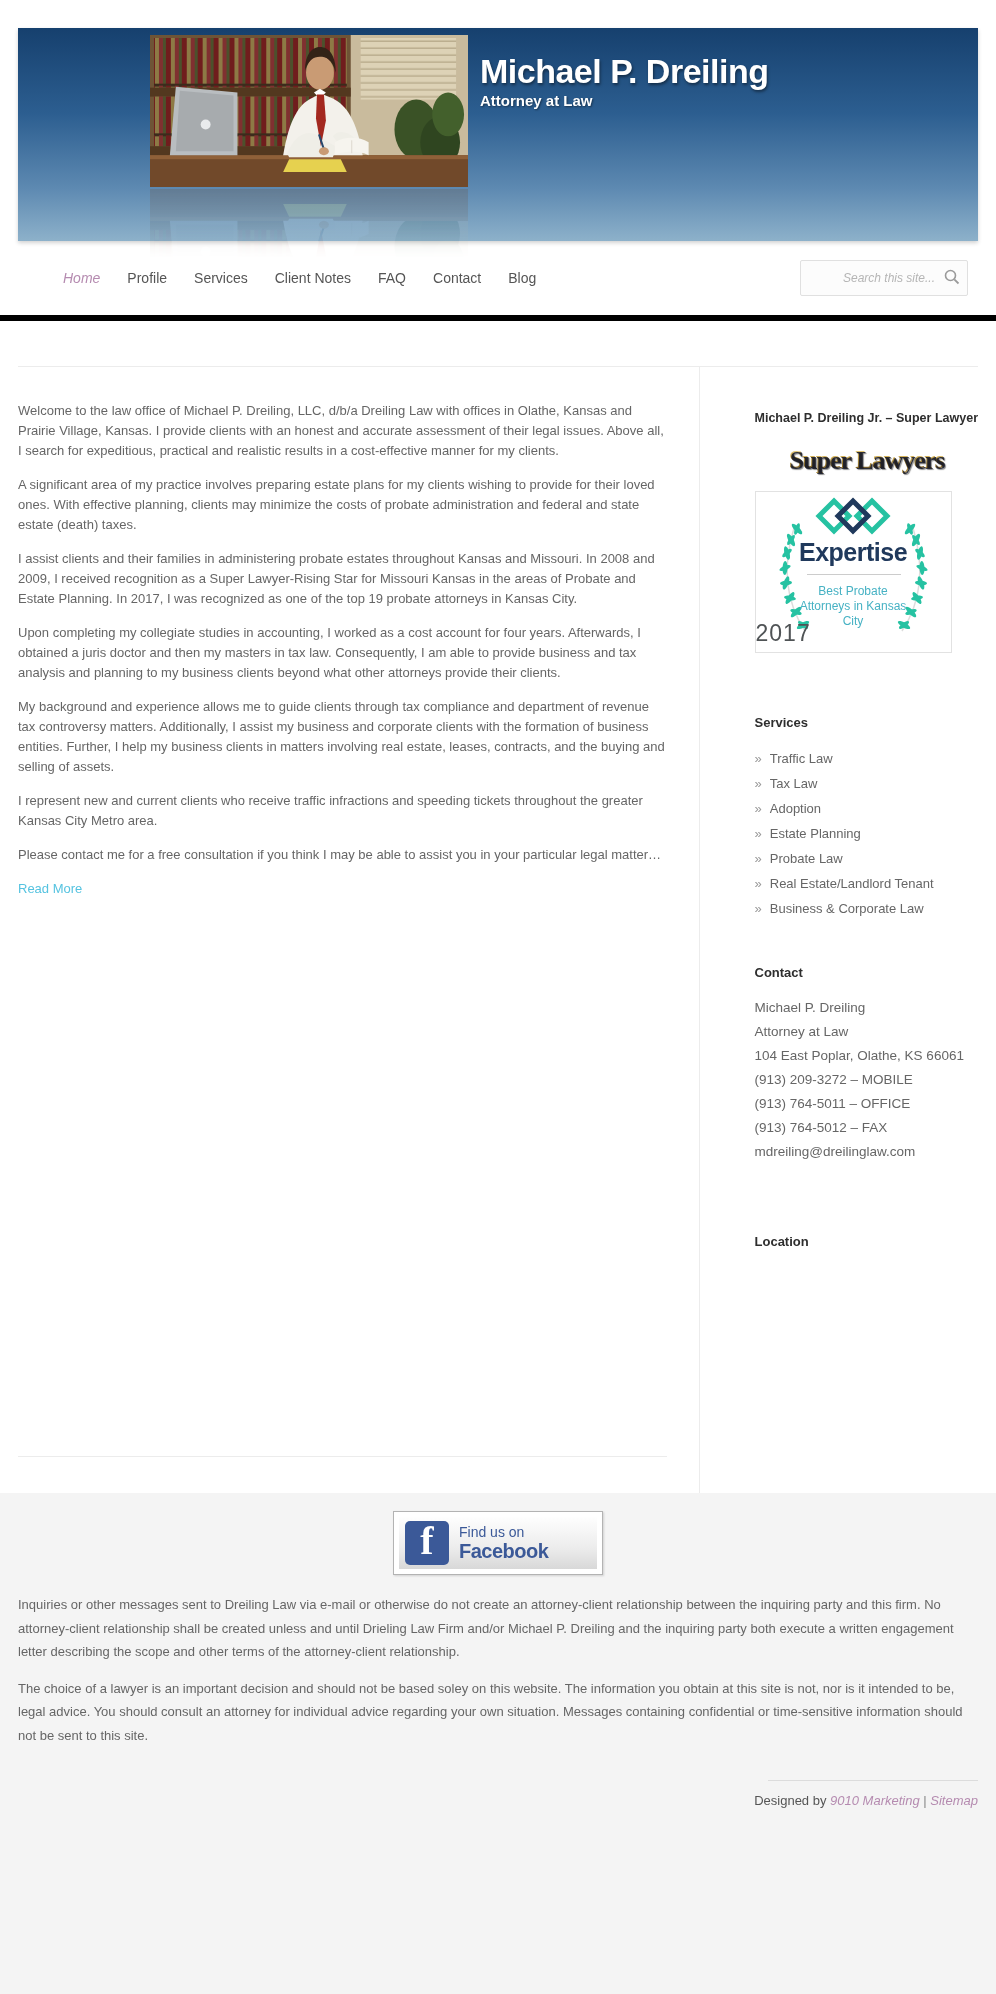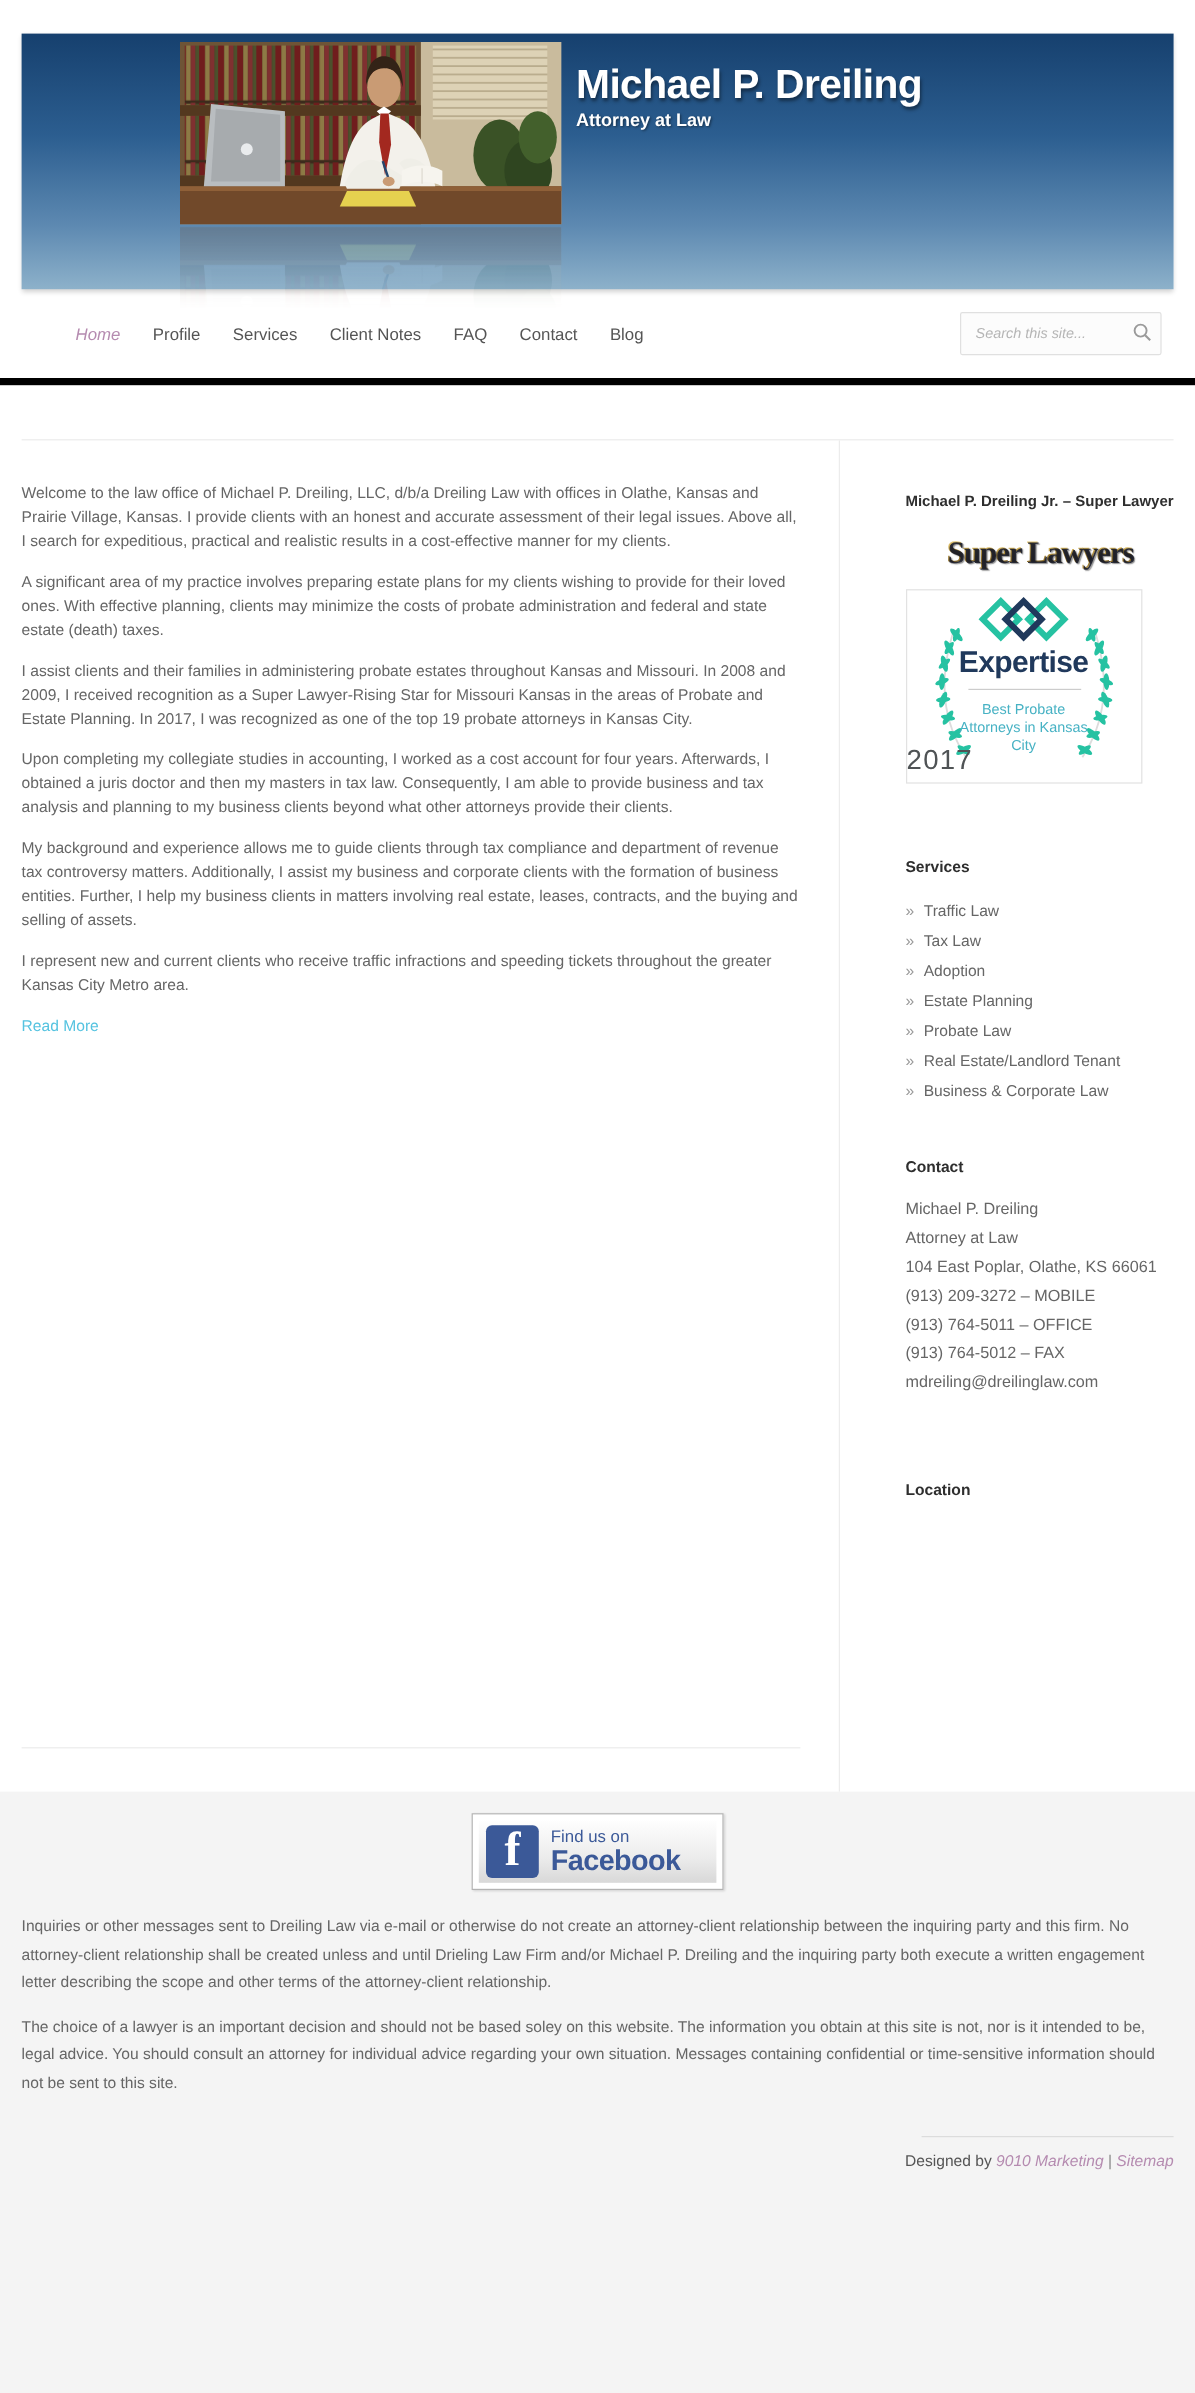--- a/index.html
+++ b/index.html
@@ -37,20 +37,21 @@
   .nav-wrap{border-bottom:6px solid #000000;background:#fff;}
   .nav-bar{height:74px;display:flex;align-items:center;justify-content:space-between;}
   .nav-list{display:flex;align-items:center;padding-left:45px;}
   .nav-link{font-size:14px;color:#555;text-decoration:none;margin-right:27px;cursor:pointer;}
   .nav-link.active{color:var(--accent);font-style:italic;}
   .search-box{position:relative;width:168px;height:36px;margin-right:10px;}
   .search-box input{
     width:100%;height:100%;border:1px solid #e0e0e0;background:#fcfcfc;border-radius:2px;
     padding:0 32px 0 12px;font-size:12px;font-style:italic;color:#701a75;outline:none;
     font-family:"Liberation Sans","DejaVu Sans",sans-serif;
+    text-align:right;
   }
   .search-box input::placeholder{color:#b5b5b5;}
   .search-btn{
     position:absolute;right:4px;top:6px;width:24px;height:24px;border:none;background:transparent;cursor:pointer;
   }
 
   
   .content-row{
     margin-top:45px;border-top:1px solid #ececec;display:flex;align-items:stretch;min-height:1126px;
   }
@@ -106,21 +107,21 @@
     flex:1;display:flex;align-items:center;gap:10px;padding:4px 6px;
     background:linear-gradient(180deg,#fefefe 0%,#ececec 60%,#d8d8d8 100%);
   }
   .fb-f{
     width:44px;height:44px;background:var(--fb);border-radius:5px;color:#fff;
     font-size:40px;font-weight:bold;line-height:40px;text-align:center;overflow:hidden;
     font-family:"Liberation Serif","DejaVu Serif",serif;
   }
   .fb-text{color:var(--fb);line-height:1;}
   .fb-line1{font-size:14px;display:block;margin-bottom:2px;}
-  .fb-line2{font-size:24px;font-weight:bold;display:block;letter-spacing:-.5px;text-align:right;}
+  .fb-line2{font-size:20px;font-weight:bold;display:block;letter-spacing:-.5px;text-align:right;}
   .footer-paras{margin-top:18px;}
   .footer-paras .para{font-size:13px;line-height:23.5px;color:#666;margin-bottom:13px;}
   .credits-hr{border:none;border-top:1px solid #dcdcdc;width:210px;margin:33px 0 0 auto;}
   .credits{margin-top:12px;text-align:right;font-size:13px;color:#555;}
   .credits a{color:var(--accent);font-style:italic;text-decoration:none;cursor:pointer;}
   .credits .sep{color:#888;}
 </style>
 </head>
 <body>
 
@@ -221,20 +222,21 @@
           <p class="para">A significant area of my practice involves preparing estate plans for my clients wishing to provide for their loved ones.  With effective planning, clients may minimize the costs of probate administration and federal and state estate (death) taxes.</p>
 
           <p class="para">I assist clients and their families in administering probate estates throughout Kansas and Missouri.  In 2008 and 2009, I received recognition as a Super Lawyer-Rising Star for Missouri Kansas in the areas of Probate and Estate Planning.  In 2017, I was recognized as one of the top 19 probate attorneys in Kansas City.</p>
 
           <p class="para">Upon completing my collegiate studies in accounting, I worked as a cost account for four years.  Afterwards, I obtained a juris doctor and then my masters in tax law.  Consequently, I am able to provide business and tax analysis and planning to my business clients beyond what other attorneys provide their clients.</p>
 
           <p class="para">My background and experience allows me to guide clients through tax compliance and department of revenue tax controversy matters.  Additionally, I assist my business and corporate clients with the formation of business entities.  Further, I help my business clients in matters involving real estate, leases, contracts, and the buying and selling of assets.</p>
 
           <p class="para">I represent new and current clients who receive traffic infractions and speeding tickets throughout the greater Kansas City Metro area.</p>
 
+          <p class="para">Please contact me for a free consultation if you think I may be able to assist you in your particular legal matter…</p>
         </div>
       <a class="read-more">Read More</a>
       <hr class="content-end">
     </main>
 
     <aside>
       <h3 class="sl-heading">Michael P. Dreiling Jr. – Super Lawyer</h3>
 
       <div class="sl-logo">Super Lawyers</div>
 

